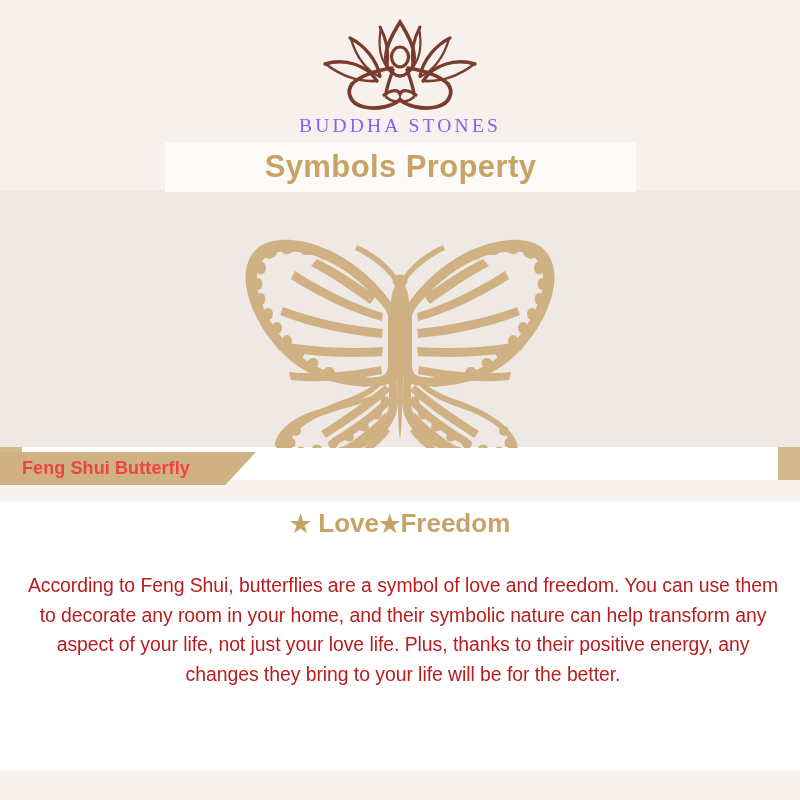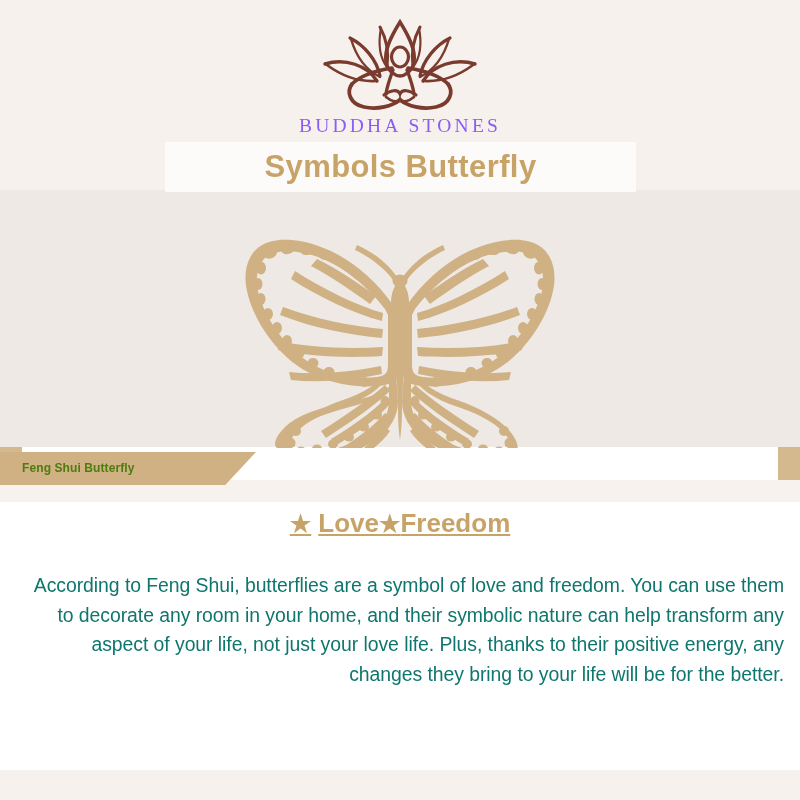--- a/index.html
+++ b/index.html
@@ -126,51 +126,50 @@
     inset: 0;
     background: #cfb184;
     clip-path: polygon(0 0, 100% 0, 88% 100%, 0 100%);
   }
   #label-text {
     position: absolute;
     left: 22px;
     top: 0;
     height: 33px;
     line-height: 33px;
-    font-size: 12px;
+    font-size: 18px;
     font-weight: bold;
-    color: #4d7c0f;
+    color: #ef4444;
     letter-spacing: 0.1px;
     white-space: nowrap;
   }
 
   
   #tagline {
     position: absolute;
     left: 0; top: 508px;
     width: 800px;
     text-align: center;
     font-size: 26px;
     font-weight: bold;
     color: #c8a368;
     white-space: nowrap;
-    text-decoration: underline;
   }
   #tagline .star { font-size: 24px; }
 
   
   #body-copy {
     position: absolute;
     left: 22px; top: 552px;
     width: 762px;
     font-size: 19.4px;
     line-height: 29.5px;
-    color: #0f766e;
+    color: #b91c1c;
     font-weight: 500;
-    text-align: right;
+    text-align: center;
     letter-spacing: -0.05px;
   }
 </style>
 </head>
 <body>
 
 <svg id="frame" width="800" height="800" viewBox="0 0 800 800">
 
   <polygon points="215,0 800,0 800,48 253,48" fill="#d4b98f"></polygon>
 
@@ -227,21 +226,21 @@
         <path d="M134 66 C 140 74, 136 86, 122 89 C 108 92, 94 88, 86 82" stroke-width="3.8"></path>
 
         <path d="M70 77 C 76 72, 84 71, 86 76 C 88 71, 96 72, 102 77" stroke-width="3.2"></path>
         <path d="M72 79 C 78 84, 84 85, 86 81 C 88 85, 94 84, 100 79" stroke-width="2.8"></path>
       </g>
     </svg>
     <span id="brand-name">BUDDHA STONES</span>
   </div>
 
   <div id="title-banner">
-    <span id="title-text">Symbols Butterfly</span>
+    <span id="title-text">Symbols Property</span>
   </div>
 
   <div id="butterfly-wrap">
     <svg width="350" height="215" viewBox="0 0 350 215">
       <g fill="#cfb184">
 
         <path d="M168 72
                  C 150 46, 124 24, 96 14
                  C 72 5, 48 4, 34 14
                  C 22 23, 18 40, 22 58

